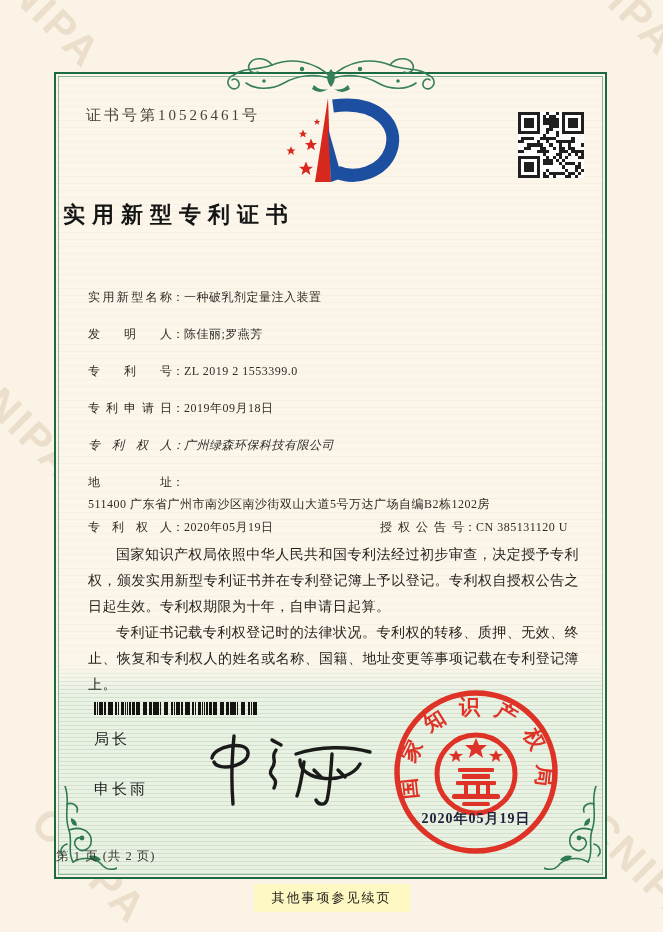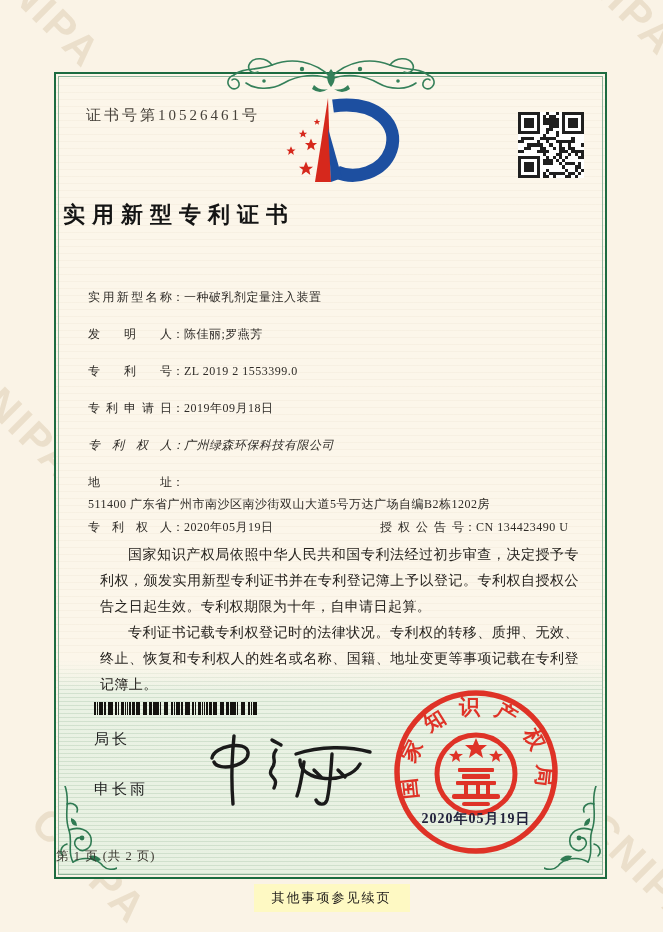--- a/index.html
+++ b/index.html
@@ -61,21 +61,21 @@
   
   .row{position:absolute;left:32px;right:20px;font-size:12px;color:#2e2b27;line-height:22px;}
   .lbl{display:inline-block;width:84px;text-align:justify;text-align-last:justify;vertical-align:top;}
   .colon{vertical-align:top;}
   .val{display:inline-block;max-width:400px;vertical-align:top;letter-spacing:0.5px;}
   .pair2{position:absolute;left:292px;top:0;}
   
   .body-text{
     position:absolute;left:32px;right:26px;top:468px;
     font-size:14px;line-height:26px;color:#26231f;
-    text-align:justify;letter-spacing:0.4px;margin-left:12px;
+    text-align:justify;letter-spacing:0.4px;
   }
   .body-text p{margin:0;text-indent:2em;}
   
   .barcode{
     position:absolute;left:38px;top:628px;width:163px;height:13px;
     background:
       repeating-linear-gradient(90deg,#15130f 0 2px,rgba(0,0,0,0) 2px 3px,#15130f 3px 4px,rgba(0,0,0,0) 4px 7px),
       repeating-linear-gradient(90deg,#15130f 0 1px,rgba(0,0,0,0) 1px 5px,#15130f 5px 8px,rgba(0,0,0,0) 8px 11px);
   }
   .director-title,.director-name{
@@ -347,21 +347,21 @@
     </div>
     <div class="row" style="top:360px;font-style:italic;">
       <span class="lbl">专利权人</span><span class="colon">：</span><span class="val">广州绿森环保科技有限公司</span>
     </div>
     <div class="row" style="top:397px;">
       <span class="lbl">地址</span><span class="colon">：</span><span class="val" style="max-width:404px;text-align:right;">511400 广东省广州市南沙区南沙街双山大道5号万达广场自编B2栋1202房</span>
     </div>
     <div class="row" style="top:442px;">
       <span class="lbl">专利权人</span><span class="colon">：</span><span class="val">2020年05月19日</span>
       <span class="pair2">
-        <span class="lbl">授权公告号</span><span class="colon">：</span><span class="val">CN 134423490 U</span>
+        <span class="lbl">授权公告号</span><span class="colon">：</span><span class="val">CN 385131120 U</span>
       </span>
     </div>
 
     <div class="body-text">
       <p>国家知识产权局依照中华人民共和国专利法经过初步审查，决定授予专利权，颁发实用新型专利证书并在专利登记簿上予以登记。专利权自授权公告之日起生效。专利权期限为十年，自申请日起算。</p>
       <p>专利证书记载专利权登记时的法律状况。专利权的转移、质押、无效、终止、恢复和专利权人的姓名或名称、国籍、地址变更等事项记载在专利登记簿上。</p>
     </div>
 
     <div class="barcode"></div>
 

